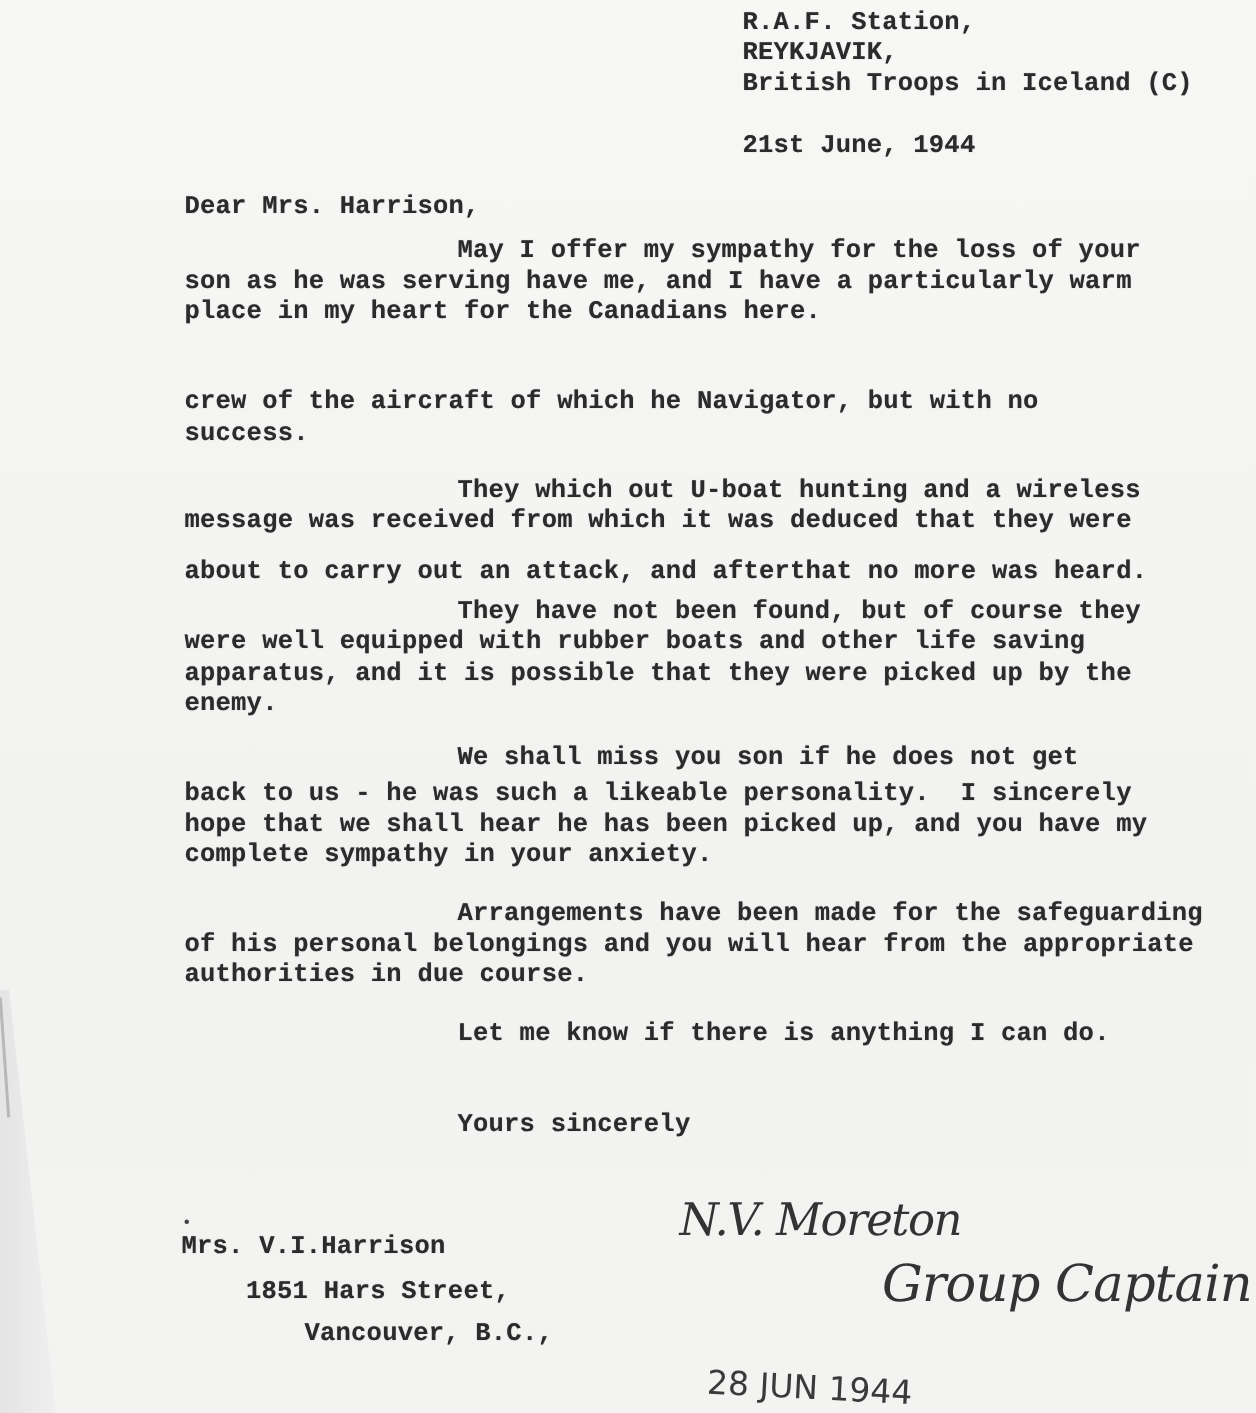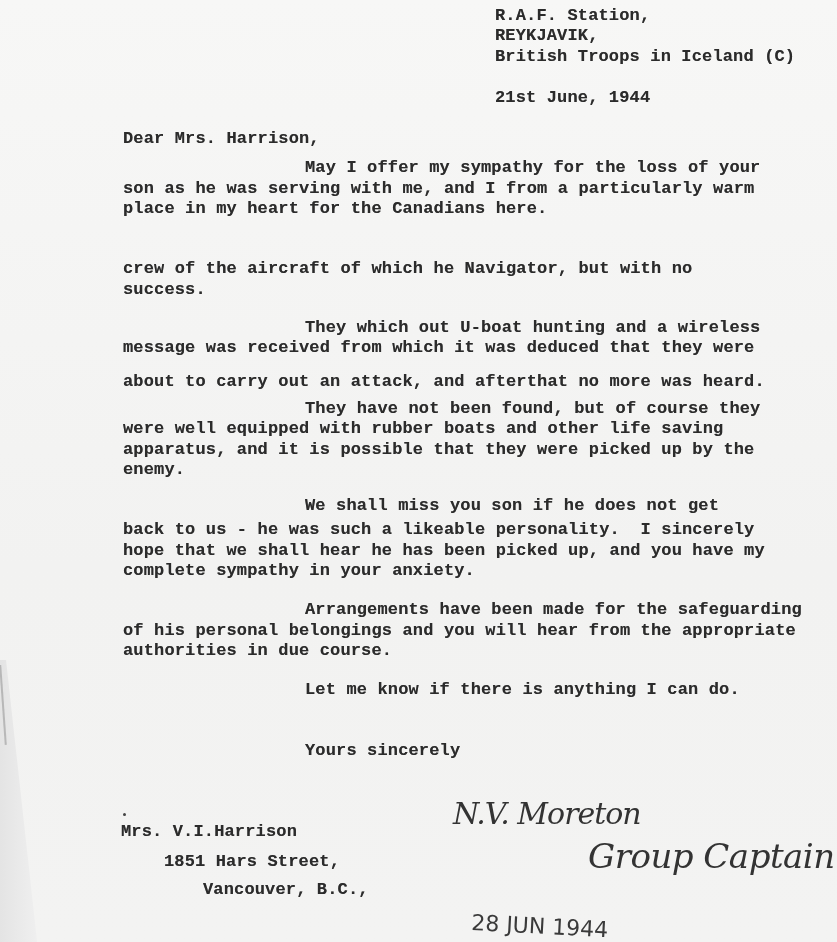--- a/index.html
+++ b/index.html
@@ -52,21 +52,21 @@
 
   <div class="line addr" style="top:6px">R.A.F. Station,</div>
   <div class="line addr" style="top:26px">REYKJAVIK,</div>
   <div class="line addr" style="top:47px">British Troops in Iceland (C)</div>
 
   <div class="line addr" style="top:88px">21st June, 1944</div>
 
   <div class="line body-l" style="top:129px">Dear Mrs. Harrison,</div>
 
   <div class="line ind" style="top:158px">May I offer my sympathy for the loss of your</div>
-  <div class="line body-l" style="top:179px">son as he was serving with me, and I from a particularly warm</div>
+  <div class="line body-l" style="top:179px">son as he was serving have me, and I have a particularly warm</div>
   <div class="line body-l" style="top:199px">place in my heart for the Canadians here.</div>
 
   <div class="line body-l" style="top:259px">crew of the aircraft of which he Navigator, but with no</div>
   <div class="line body-l" style="top:280px">success.</div>
 
   <div class="line ind" style="top:318px">They which out U-boat hunting and a wireless</div>
   <div class="line body-l" style="top:338px">message was received from which it was deduced that they were</div>
   <div class="line body-l" style="top:372px">about to carry out an attack, and afterthat no more was heard.</div>
 
   <div class="line ind" style="top:399px">They have not been found, but of course they</div>

